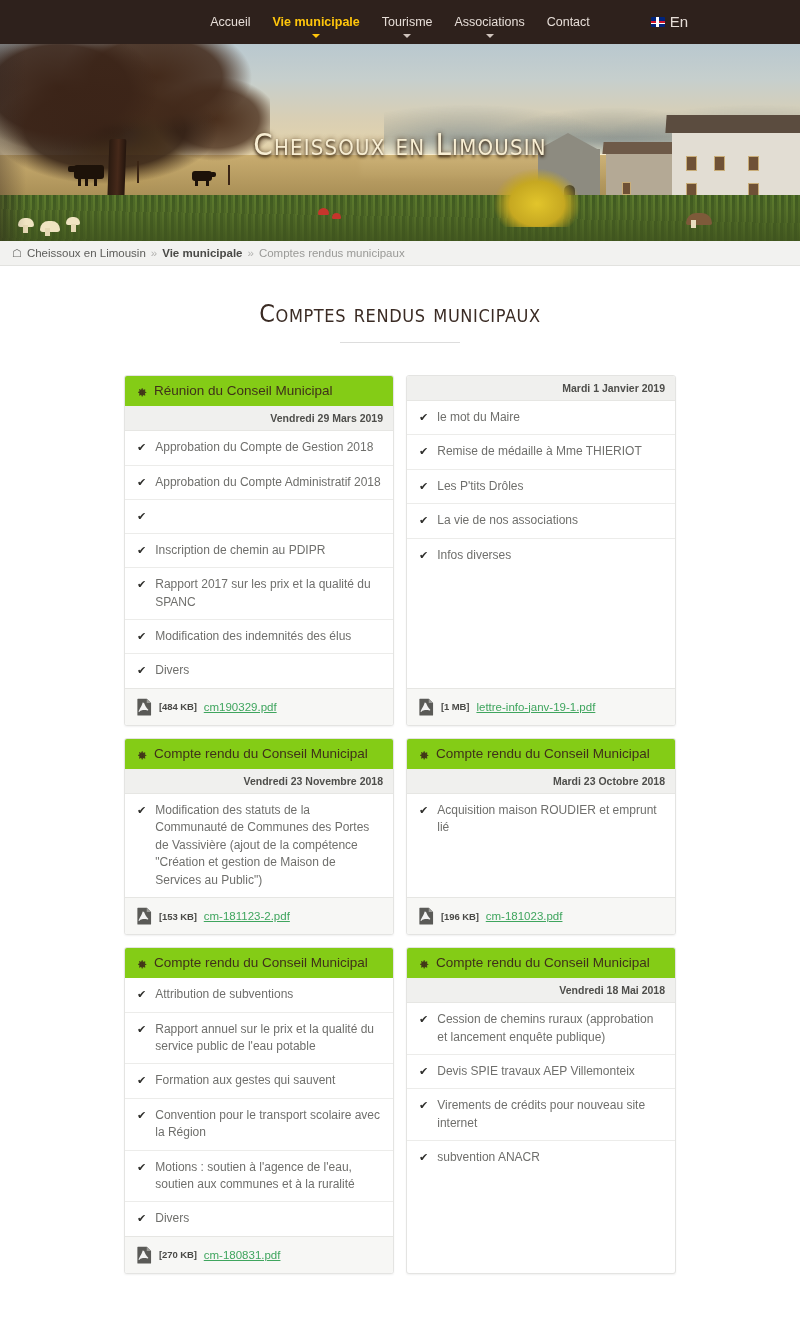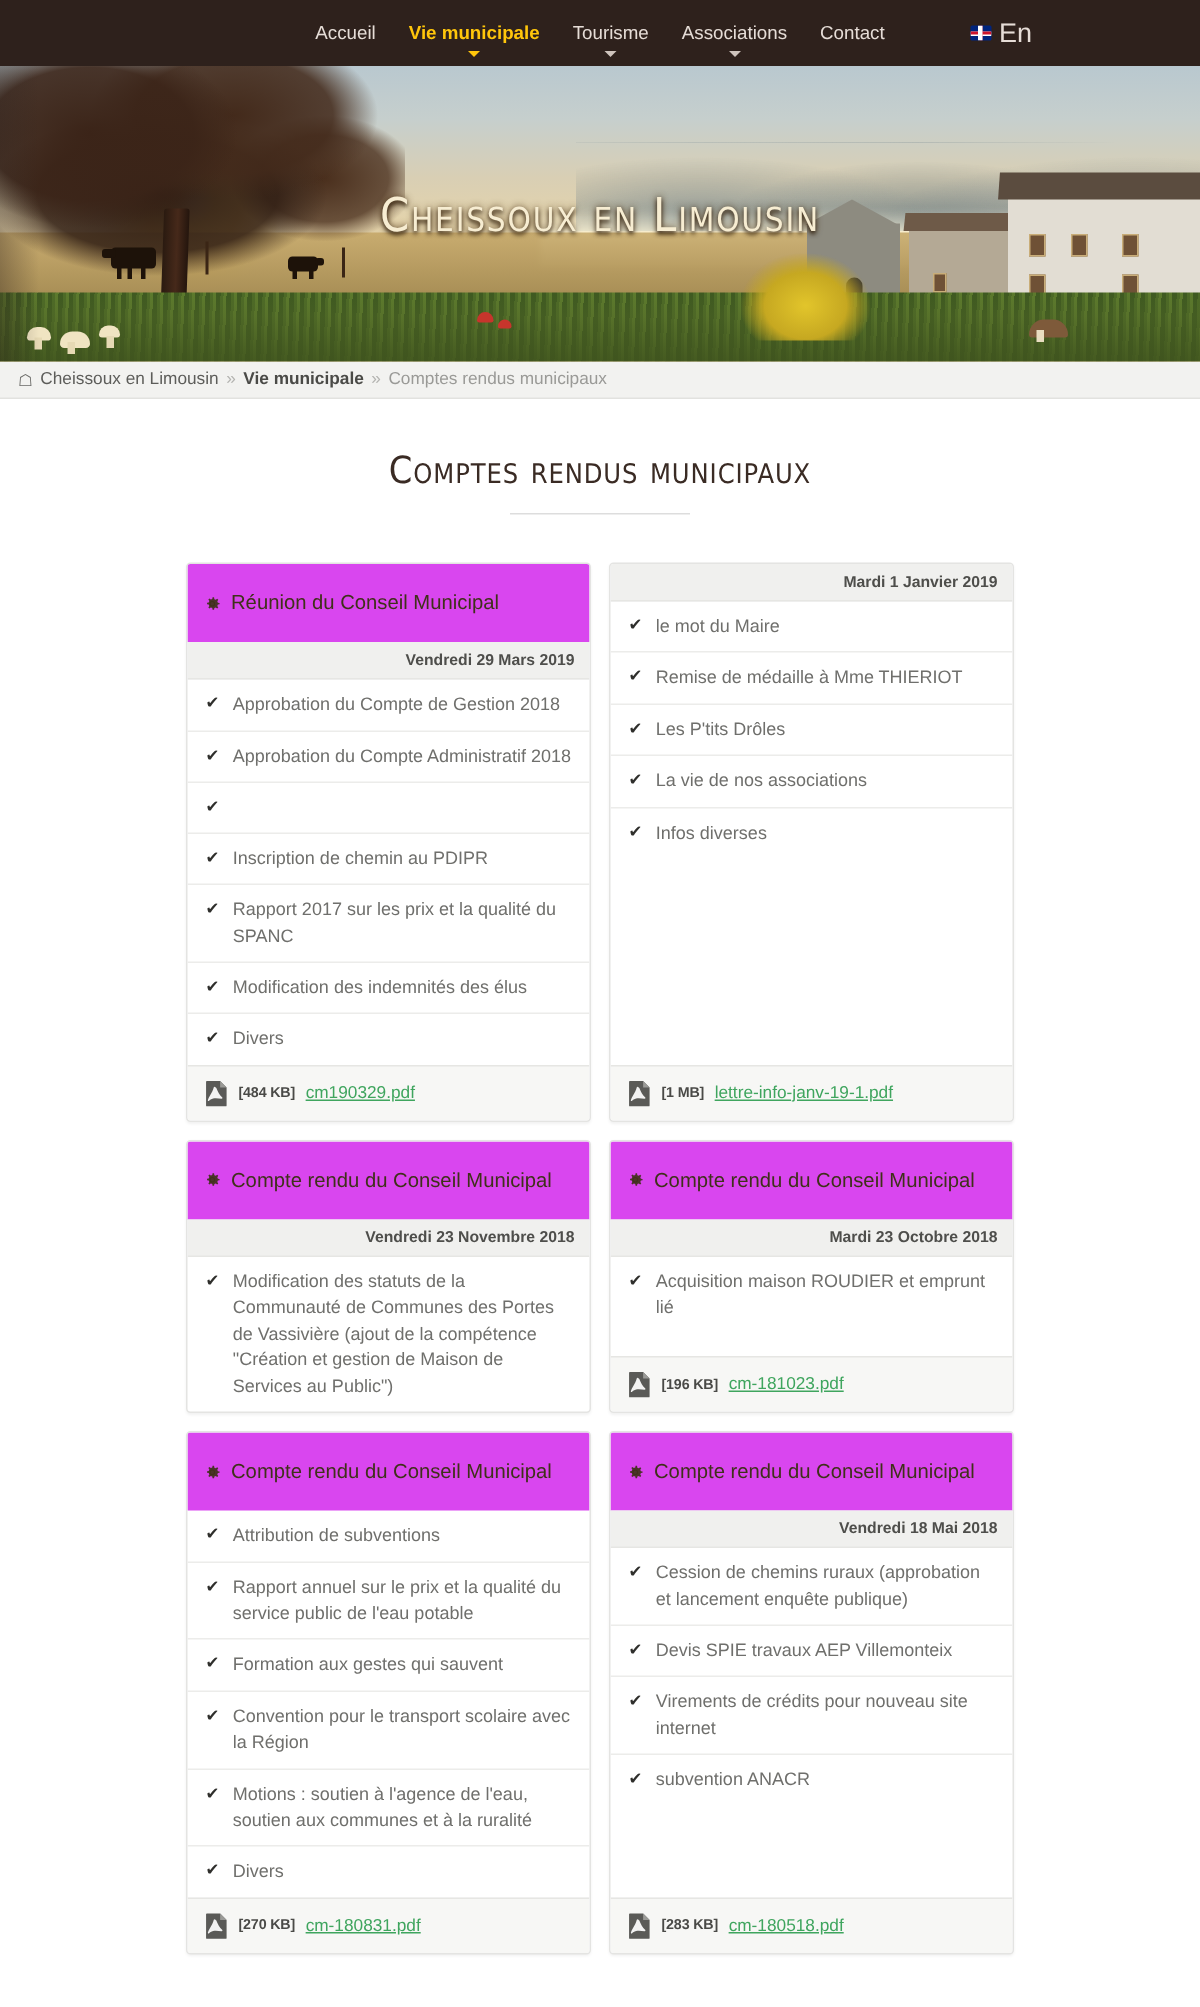--- a/index.html
+++ b/index.html
@@ -45,21 +45,21 @@
     border-top: 4px solid #cfc4bd;
   }
   .nav-item.active.has-caret::after { border-top-color: #ffc60b; }
 
   .lang {
     position: absolute;
     right: 112px;
     top: 0;
     line-height: 44px;
     color: #e6ddd7;
-    font-size: 18px;
+    font-size: 15px;
     display: flex;
     align-items: center;
     gap: 5px;
     cursor: pointer;
   }
   .flag {
     width: 14px; height: 10px;
     display: inline-block;
     position: relative;
     background: #00247d;
@@ -266,26 +266,26 @@
     width: 270px;
     background: #fff;
     border: 1px solid #e4e4e2;
     border-radius: 3px;
     box-shadow: 0 1px 2px rgba(0,0,0,.06);
     display: flex;
     flex-direction: column;
     overflow: hidden;
   }
   .card-head {
-    background: #d946ef;
-    padding: 18px 10px;
+    background: #84cc16;
+    padding: 7px 10px;
     font-size: 13.5px;
     color: #3f3119;
     display: flex;
-    align-items: center;
+    align-items: flex-end;
     gap: 6px;
     line-height: 1.2;
   }
   .gear-icon { display:inline-block; width:13px; height:13px; flex: none; }
   .card-date {
     background: #f0f0ee;
     padding: 6px 10px;
     text-align: right;
     font-size: 10.5px;
     font-weight: bold;
@@ -509,141 +509,141 @@
           <span>Compte rendu du Conseil Municipal</span>
         </div>
         <div class="card-date">Vendredi 23 Novembre 2018</div>
         <div class="card-list">
           <div class="li-row">
             <span class="check">✔</span>
             <span>Modification des statuts de la Communauté de Communes des Portes de Vassivière (ajout de la compétence "Création et gestion de Maison de Services au Public")</span>
           </div>
         </div>
         <div class="card-spacer"></div>
-      </div>
-      <div class="card" style="min-height: 112px;">
-        <div class="card-head">
-          <span style="display: inline-flex;">
-            <svg class="gear-icon" viewBox="0 0 24 24" fill="#3f3119" aria-hidden="true">
-              <path d="M12 8.5a3.5 3.5 0 100 7 3.5 3.5 0 000-7zm0 5.6a2.1 2.1 0 110-4.2 2.1 2.1 0 010 4.2z"></path>
-              <path d="M21 12.9v-1.8l-2.1-.4a7 7 0 00-.7-1.7l1.2-1.8-1.3-1.3-1.8 1.2a7 7 0 00-1.7-.7L14.2 4h-1.8l-.4 2.1a7 7 0 00-1.7.7L8.5 5.6 7.2 6.9l1.2 1.8a7 7 0 00-.7 1.7L5.6 10.8v1.8l2.1.4c.16.6.4 1.17.7 1.7l-1.2 1.8 1.3 1.3 1.8-1.2c.53.3 1.1.54 1.7.7l.4 2.1h1.8l.4-2.1a7 7 0 001.7-.7l1.8 1.2 1.3-1.3-1.2-1.8c.3-.53.54-1.1.7-1.7l2.1-.4z" opacity=".92"></path>
-            </svg>
-          </span>
-          <span>Compte rendu du Conseil Municipal</span>
-        </div>
-        <div class="card-date">Mardi 23 Octobre 2018</div>
-        <div class="card-list">
-          <div class="li-row">
-            <span class="check">✔</span>
-            <span>Acquisition maison ROUDIER et emprunt lié</span>
-          </div>
-        </div>
-        <div class="card-spacer"></div>
         <div class="card-foot">
           <span style="display: inline-flex;">
             <svg class="pdf-icon" viewBox="0 0 16 19" aria-hidden="true">
               <path d="M1 .6h9.4L15 5.2V18a.6.6 0 01-.6.6H1A.6.6 0 01.4 18V1.2A.6.6 0 011 .6z" fill="#5a5a57"></path>
               <path d="M10.4.6L15 5.2h-4.6z" fill="#9a9a97"></path>
               <path d="M7.7 5.6c.9 2.4 2.4 5.2 4.1 6.6.5.4.2 1.1-.4 1-1.9-.3-4.3-.6-6-.2-1.3.3-2.3.9-2.8 1.6-.35.5-1.1.1-.9-.5.5-1.6 2-3.7 3.1-6 .5-1 .9-2.1 1.1-3 .16-.7 1.1-.6 1.3.1z" fill="#ffffff" opacity=".92"></path>
             </svg>
           </span>
-          <span class="file-size">[196 KB]</span>
-          <a class="file-link">cm-181023.pdf</a>
+          <span class="file-size">[153 KB]</span>
+          <a class="file-link">cm-181123-2.pdf</a>
         </div>
       </div>
-      <div class="card" style="min-height: 282px;">
+      <div class="card" style="min-height: 112px;">
         <div class="card-head">
           <span style="display: inline-flex;">
             <svg class="gear-icon" viewBox="0 0 24 24" fill="#3f3119" aria-hidden="true">
               <path d="M12 8.5a3.5 3.5 0 100 7 3.5 3.5 0 000-7zm0 5.6a2.1 2.1 0 110-4.2 2.1 2.1 0 010 4.2z"></path>
               <path d="M21 12.9v-1.8l-2.1-.4a7 7 0 00-.7-1.7l1.2-1.8-1.3-1.3-1.8 1.2a7 7 0 00-1.7-.7L14.2 4h-1.8l-.4 2.1a7 7 0 00-1.7.7L8.5 5.6 7.2 6.9l1.2 1.8a7 7 0 00-.7 1.7L5.6 10.8v1.8l2.1.4c.16.6.4 1.17.7 1.7l-1.2 1.8 1.3 1.3 1.8-1.2c.53.3 1.1.54 1.7.7l.4 2.1h1.8l.4-2.1a7 7 0 001.7-.7l1.8 1.2 1.3-1.3-1.2-1.8c.3-.53.54-1.1.7-1.7l2.1-.4z" opacity=".92"></path>
             </svg>
           </span>
           <span>Compte rendu du Conseil Municipal</span>
         </div>
+        <div class="card-date">Mardi 23 Octobre 2018</div>
         <div class="card-list">
           <div class="li-row">
             <span class="check">✔</span>
-            <span>Attribution de subventions</span>
-          </div>
-          <div class="li-row">
-            <span class="check">✔</span>
-            <span>Rapport annuel sur le prix et la qualité du service public de l'eau potable</span>
-          </div>
-          <div class="li-row">
-            <span class="check">✔</span>
-            <span>Formation aux gestes qui sauvent</span>
-          </div>
-          <div class="li-row">
-            <span class="check">✔</span>
-            <span>Convention pour le transport scolaire avec la Région</span>
-          </div>
-          <div class="li-row">
-            <span class="check">✔</span>
-            <span>Motions : soutien à l'agence de l'eau, soutien aux communes et à la ruralité</span>
-          </div>
-          <div class="li-row">
-            <span class="check">✔</span>
-            <span>Divers</span>
+            <span>Acquisition maison ROUDIER et emprunt lié</span>
           </div>
         </div>
         <div class="card-spacer"></div>
         <div class="card-foot">
           <span style="display: inline-flex;">
             <svg class="pdf-icon" viewBox="0 0 16 19" aria-hidden="true">
               <path d="M1 .6h9.4L15 5.2V18a.6.6 0 01-.6.6H1A.6.6 0 01.4 18V1.2A.6.6 0 011 .6z" fill="#5a5a57"></path>
               <path d="M10.4.6L15 5.2h-4.6z" fill="#9a9a97"></path>
               <path d="M7.7 5.6c.9 2.4 2.4 5.2 4.1 6.6.5.4.2 1.1-.4 1-1.9-.3-4.3-.6-6-.2-1.3.3-2.3.9-2.8 1.6-.35.5-1.1.1-.9-.5.5-1.6 2-3.7 3.1-6 .5-1 .9-2.1 1.1-3 .16-.7 1.1-.6 1.3.1z" fill="#ffffff" opacity=".92"></path>
             </svg>
           </span>
-          <span class="file-size">[270 KB]</span>
-          <a class="file-link">cm-180831.pdf</a>
+          <span class="file-size">[196 KB]</span>
+          <a class="file-link">cm-181023.pdf</a>
         </div>
       </div>
       <div class="card" style="min-height: 282px;">
         <div class="card-head">
           <span style="display: inline-flex;">
             <svg class="gear-icon" viewBox="0 0 24 24" fill="#3f3119" aria-hidden="true">
               <path d="M12 8.5a3.5 3.5 0 100 7 3.5 3.5 0 000-7zm0 5.6a2.1 2.1 0 110-4.2 2.1 2.1 0 010 4.2z"></path>
               <path d="M21 12.9v-1.8l-2.1-.4a7 7 0 00-.7-1.7l1.2-1.8-1.3-1.3-1.8 1.2a7 7 0 00-1.7-.7L14.2 4h-1.8l-.4 2.1a7 7 0 00-1.7.7L8.5 5.6 7.2 6.9l1.2 1.8a7 7 0 00-.7 1.7L5.6 10.8v1.8l2.1.4c.16.6.4 1.17.7 1.7l-1.2 1.8 1.3 1.3 1.8-1.2c.53.3 1.1.54 1.7.7l.4 2.1h1.8l.4-2.1a7 7 0 001.7-.7l1.8 1.2 1.3-1.3-1.2-1.8c.3-.53.54-1.1.7-1.7l2.1-.4z" opacity=".92"></path>
             </svg>
           </span>
           <span>Compte rendu du Conseil Municipal</span>
         </div>
-        <div class="card-date">Vendredi 18 Mai 2018</div>
         <div class="card-list">
           <div class="li-row">
             <span class="check">✔</span>
-            <span>Cession de chemins ruraux (approbation et lancement enquête publique)</span>
-          </div>
-          <div class="li-row">
-            <span class="check">✔</span>
-            <span>Devis SPIE travaux AEP Villemonteix</span>
-          </div>
-          <div class="li-row">
-            <span class="check">✔</span>
-            <span>Virements de crédits pour nouveau site internet</span>
-          </div>
-          <div class="li-row">
-            <span class="check">✔</span>
-            <span>subvention ANACR</span>
+            <span>Attribution de subventions</span>
+          </div>
+          <div class="li-row">
+            <span class="check">✔</span>
+            <span>Rapport annuel sur le prix et la qualité du service public de l'eau potable</span>
+          </div>
+          <div class="li-row">
+            <span class="check">✔</span>
+            <span>Formation aux gestes qui sauvent</span>
+          </div>
+          <div class="li-row">
+            <span class="check">✔</span>
+            <span>Convention pour le transport scolaire avec la Région</span>
+          </div>
+          <div class="li-row">
+            <span class="check">✔</span>
+            <span>Motions : soutien à l'agence de l'eau, soutien aux communes et à la ruralité</span>
+          </div>
+          <div class="li-row">
+            <span class="check">✔</span>
+            <span>Divers</span>
           </div>
         </div>
         <div class="card-spacer"></div>
         <div class="card-foot">
           <span style="display: inline-flex;">
             <svg class="pdf-icon" viewBox="0 0 16 19" aria-hidden="true">
               <path d="M1 .6h9.4L15 5.2V18a.6.6 0 01-.6.6H1A.6.6 0 01.4 18V1.2A.6.6 0 011 .6z" fill="#5a5a57"></path>
               <path d="M10.4.6L15 5.2h-4.6z" fill="#9a9a97"></path>
               <path d="M7.7 5.6c.9 2.4 2.4 5.2 4.1 6.6.5.4.2 1.1-.4 1-1.9-.3-4.3-.6-6-.2-1.3.3-2.3.9-2.8 1.6-.35.5-1.1.1-.9-.5.5-1.6 2-3.7 3.1-6 .5-1 .9-2.1 1.1-3 .16-.7 1.1-.6 1.3.1z" fill="#ffffff" opacity=".92"></path>
             </svg>
           </span>
-          <span class="file-size">[283 KB]</span>
-          <a class="file-link">cm-180518.pdf</a>
-        </div>
+          <span class="file-size">[270 KB]</span>
+          <a class="file-link">cm-180831.pdf</a>
+        </div>
+      </div>
+      <div class="card" style="min-height: 282px;">
+        <div class="card-head">
+          <span style="display: inline-flex;">
+            <svg class="gear-icon" viewBox="0 0 24 24" fill="#3f3119" aria-hidden="true">
+              <path d="M12 8.5a3.5 3.5 0 100 7 3.5 3.5 0 000-7zm0 5.6a2.1 2.1 0 110-4.2 2.1 2.1 0 010 4.2z"></path>
+              <path d="M21 12.9v-1.8l-2.1-.4a7 7 0 00-.7-1.7l1.2-1.8-1.3-1.3-1.8 1.2a7 7 0 00-1.7-.7L14.2 4h-1.8l-.4 2.1a7 7 0 00-1.7.7L8.5 5.6 7.2 6.9l1.2 1.8a7 7 0 00-.7 1.7L5.6 10.8v1.8l2.1.4c.16.6.4 1.17.7 1.7l-1.2 1.8 1.3 1.3 1.8-1.2c.53.3 1.1.54 1.7.7l.4 2.1h1.8l.4-2.1a7 7 0 001.7-.7l1.8 1.2 1.3-1.3-1.2-1.8c.3-.53.54-1.1.7-1.7l2.1-.4z" opacity=".92"></path>
+            </svg>
+          </span>
+          <span>Compte rendu du Conseil Municipal</span>
+        </div>
+        <div class="card-date">Vendredi 18 Mai 2018</div>
+        <div class="card-list">
+          <div class="li-row">
+            <span class="check">✔</span>
+            <span>Cession de chemins ruraux (approbation et lancement enquête publique)</span>
+          </div>
+          <div class="li-row">
+            <span class="check">✔</span>
+            <span>Devis SPIE travaux AEP Villemonteix</span>
+          </div>
+          <div class="li-row">
+            <span class="check">✔</span>
+            <span>Virements de crédits pour nouveau site internet</span>
+          </div>
+          <div class="li-row">
+            <span class="check">✔</span>
+            <span>subvention ANACR</span>
+          </div>
+        </div>
+        <div class="card-spacer"></div>
       </div>
     </div>
 
   <div class="pager">
     
     
     
   </div>
 
 </div>

